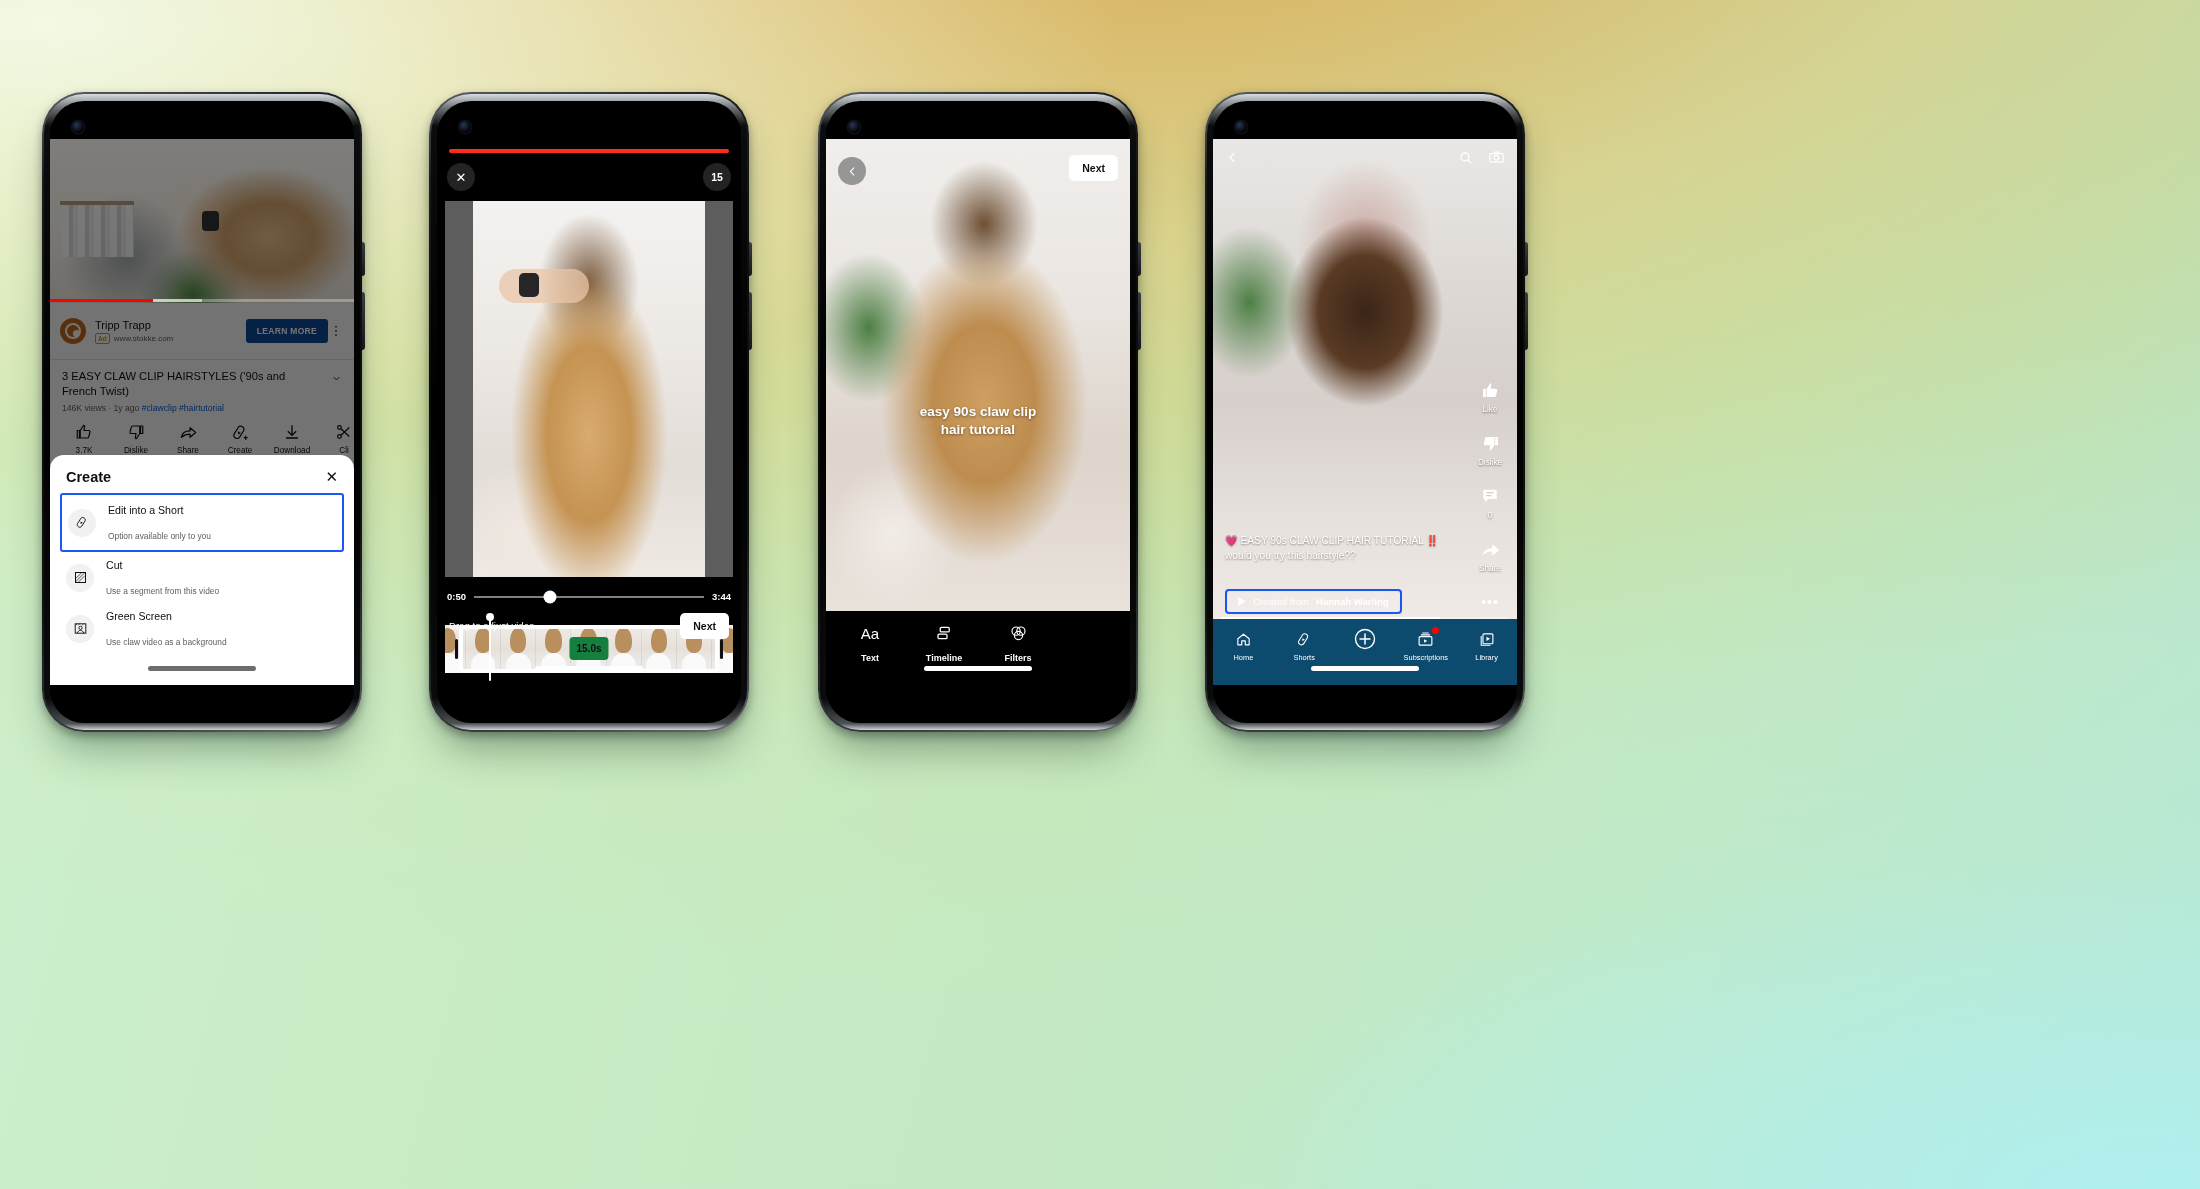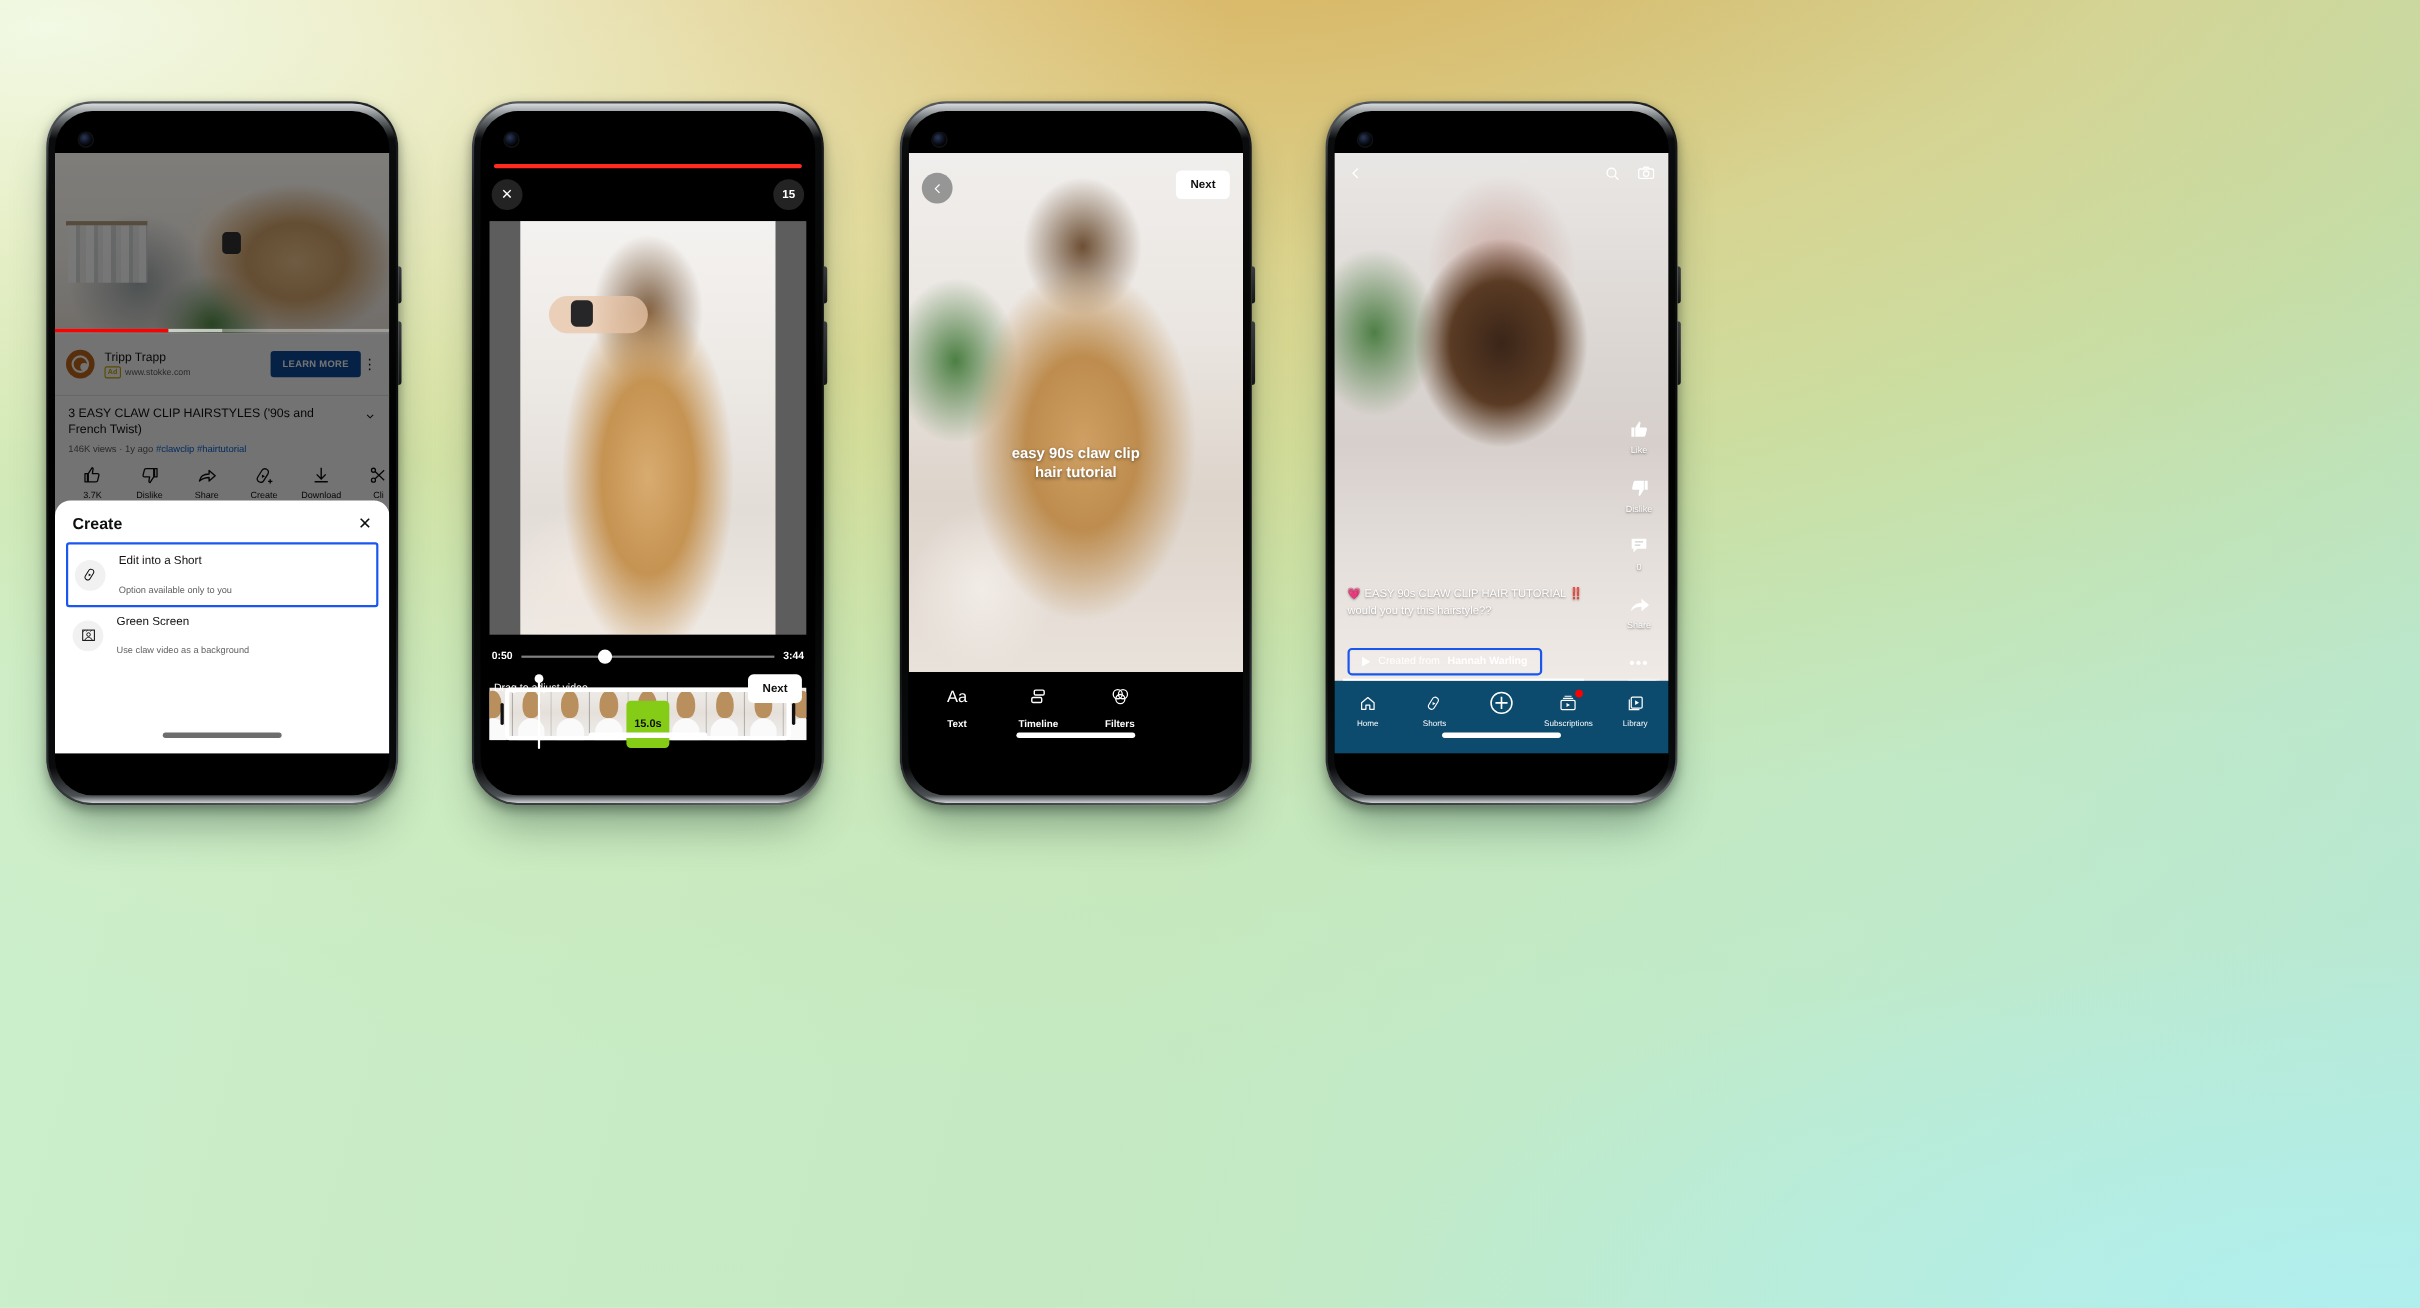--- a/index.html
+++ b/index.html
@@ -123,21 +123,21 @@
   .p2-strip{position:absolute;left:8px;right:8px;top:486px;height:48px;overflow:hidden;}
   .p2-frames{position:absolute;left:-14px;right:-14px;top:0;bottom:0;display:flex;}
   .fr{flex:1;position:relative;background:linear-gradient(180deg,#efece9 0%,#e6e0da 48%,#efefee 100%);border-right:1px solid rgba(0,0,0,.06);}
   .fr:before{content:"";position:absolute;left:26%;top:6%;width:48%;height:52%;border-radius:48% 48% 40% 40%;background:#b98f5e;}
   .fr:after{content:"";position:absolute;left:14%;bottom:0;width:72%;height:42%;border-radius:14px 14px 0 0;background:#fafafa;}
   .p2-sel{position:absolute;left:22px;right:22px;top:486px;height:48px;border:4px solid #fff;border-radius:5px;box-sizing:border-box;pointer-events:none;}
   .p2-sel .h{position:absolute;top:50%;transform:translateY(-50%);width:3px;height:20px;border-radius:2px;background:#111;}
   .p2-sel .h.l{left:-8px;} .p2-sel .h.r{right:-8px;}
   .p2-play{position:absolute;left:52px;top:478px;width:2px;height:64px;background:#fff;border-radius:2px;}
   .p2-play:before{content:"";position:absolute;left:-3px;top:-4px;width:8px;height:8px;border-radius:50%;background:#fff;}
-  .p2-dur{position:absolute;left:50%;transform:translateX(-50%);top:498px;background:#84cc16;border-radius:4px;padding:16px 7px;font-size:10px;font-weight:bold;color:#0f0f0f;}
+  .p2-dur{position:absolute;left:50%;transform:translateX(-50%);top:498px;background:#15803d;border-radius:4px;padding:6px 7px;font-size:10px;font-weight:bold;color:#0f0f0f;}
   .p2-hint{position:absolute;left:12px;bottom:54px;color:#fff;font-size:9.6px;}
   .p2-next{position:absolute;right:12px;bottom:46px;background:#fff;color:#0f0f0f;font-size:10.5px;font-weight:bold;border-radius:5px;padding:7px 13px;}
 
   
   #p3{left:818px;top:92px;}
   .p3{position:absolute;inset:0;background:#000;}
   .p3-stage{position:absolute;left:0;right:0;top:0;bottom:74px;overflow:hidden;
     background:
       radial-gradient(46% 46% at 52% 56%, #cf9f63 0%, #bd8c4e 36%, rgba(189,140,78,0) 74%),
       radial-gradient(24% 18% at 52% 18%, #6d4f34 0%, rgba(109,79,52,0) 74%),
@@ -305,20 +305,32 @@
                 <path d="M9 10.2l3.6 2-3.6 2z" fill="#0f0f0f"></path>
               </svg>
           </div>
           <div>
             <div class="t1">Edit into a Short</div>
             <div class="t2">Option available only to you</div>
           </div>
         </div>
 
 
+        <div class="opt">
+          <div class="circ">
+            <svg width="15" height="15" viewBox="0 0 24 24">
+                <rect x="4" y="4" width="16" height="16" fill="none" stroke="#0f0f0f" stroke-width="1.6"></rect>
+                <path d="M4 14L14 4M4 19L19 4M9 19L19 9" stroke="#0f0f0f" stroke-width="1.1"></path>
+              </svg>
+          </div>
+          <div>
+            <div class="t1">Cut</div>
+            <div class="t2">Use a segment from this video</div>
+          </div>
+        </div>
 
         <div class="opt">
           <div class="circ">
             <svg width="15" height="15" viewBox="0 0 24 24">
                 <rect x="3.5" y="4.5" width="17" height="15" fill="none" stroke="#0f0f0f" stroke-width="1.5"></rect>
                 <circle cx="12" cy="11" r="2.6" fill="none" stroke="#0f0f0f" stroke-width="1.4"></circle>
                 <path d="M6.5 19.5c1.2-3 3.2-4.5 5.5-4.5s4.3 1.5 5.5 4.5" fill="none" stroke="#0f0f0f" stroke-width="1.4"></path>
                 <path d="M4 7l3-2.5M8 7L11 4.5M14 7l3-2.5" stroke="#0f0f0f" stroke-width=".9"></path>
               </svg>
           </div>

